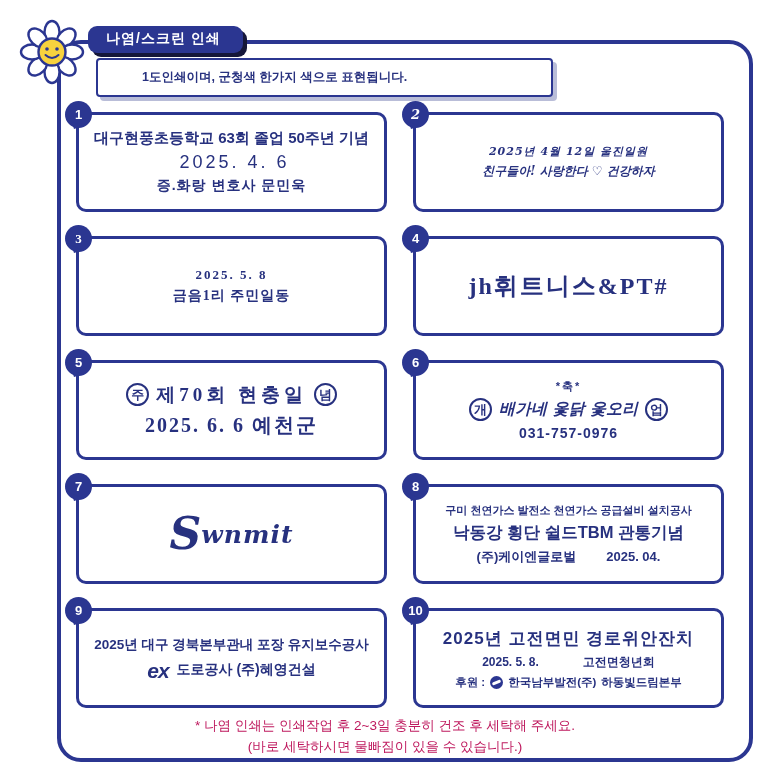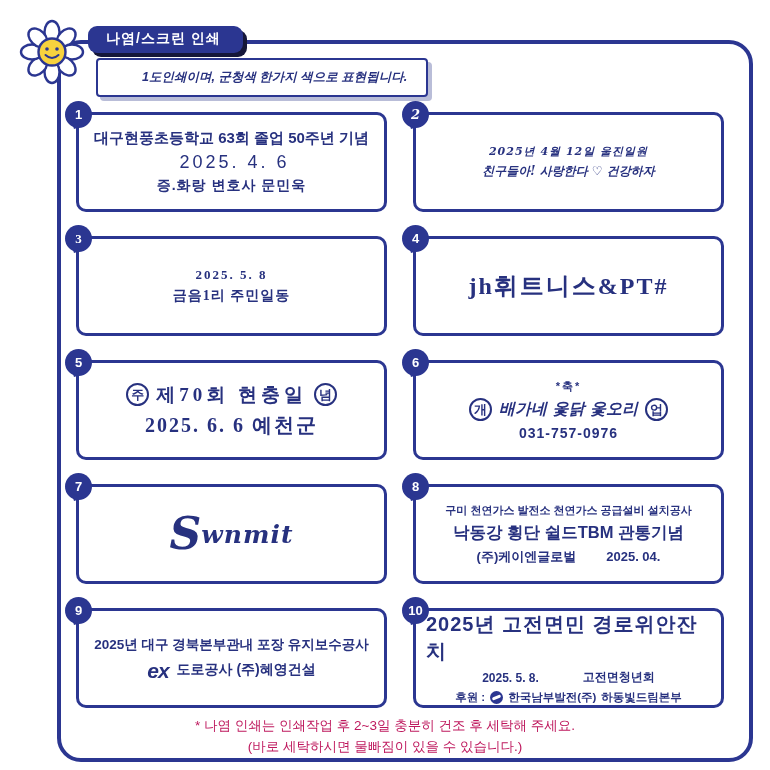--- a/index.html
+++ b/index.html
@@ -24,27 +24,26 @@
 
   .banner{
     position:absolute;left:88px;top:26px;
     background:var(--navy);color:#fff;
     font-weight:700;font-size:14px;letter-spacing:1px;
     padding:4px 22px 5px 18px;border-radius:9px;
     box-shadow:4px 4px 0 #15173a;
     white-space:nowrap;
   }
   .subtitle{
-    position:absolute;left:96px;top:58px;width:332px;
+    position:absolute;left:96px;top:58px;width:457px;
     background:#fff;border:2px solid var(--navy);border-radius:4px;
     color:var(--ink);font-weight:700;font-size:12.5px;
     padding:9px 10px 9px 44px;
     box-shadow:4px 4px 0 #b9bdd8;
     white-space:nowrap;
-    font-style:italic;
   }
 
   .grid{
     position:absolute;left:76px;top:112px;width:648px;
     display:grid;grid-template-columns:1fr 1fr;
     column-gap:26px;row-gap:24px;grid-auto-rows:100px;
   }
   .box{
     position:relative;border:3px solid var(--navy);border-radius:10px;background:#fff;
     display:flex;flex-direction:column;align-items:center;justify-content:center;
@@ -98,21 +97,21 @@
   
   .b8-l1{font-size:11px;font-weight:700;}
   .b8-l2{font-size:16.5px;font-weight:700;}
   .b8-l3{gap:30px;font-size:13px;font-weight:700;text-align:center;}
   
   .b9-l1{font-size:13.5px;font-weight:700;}
   .b9-row{gap:8px;margin-top:2px;}
   .b9-ex{font-size:21px;font-weight:700;font-style:italic;letter-spacing:-1px;line-height:1;}
   .b9-l2{font-size:14px;font-weight:700;}
   
-  .b10-l1{font-size:20px;font-weight:700;letter-spacing:1px;}
+  .b10-l1{font-size:17px;font-weight:700;letter-spacing:1px;}
   .b10-row2{gap:44px;font-size:12px;font-weight:700;}
   .b10-row3{gap:5px;font-size:11.5px;font-weight:700;}
   .kospo-dot{
     display:inline-block;width:13px;height:13px;border-radius:50%;
     background:var(--navy);position:relative;flex:0 0 auto;
   }
   .kospo-dot::after{
     content:"";position:absolute;left:2px;top:5px;width:9px;height:3px;
     background:#fff;border-radius:2px;transform:rotate(-22deg);
   }

